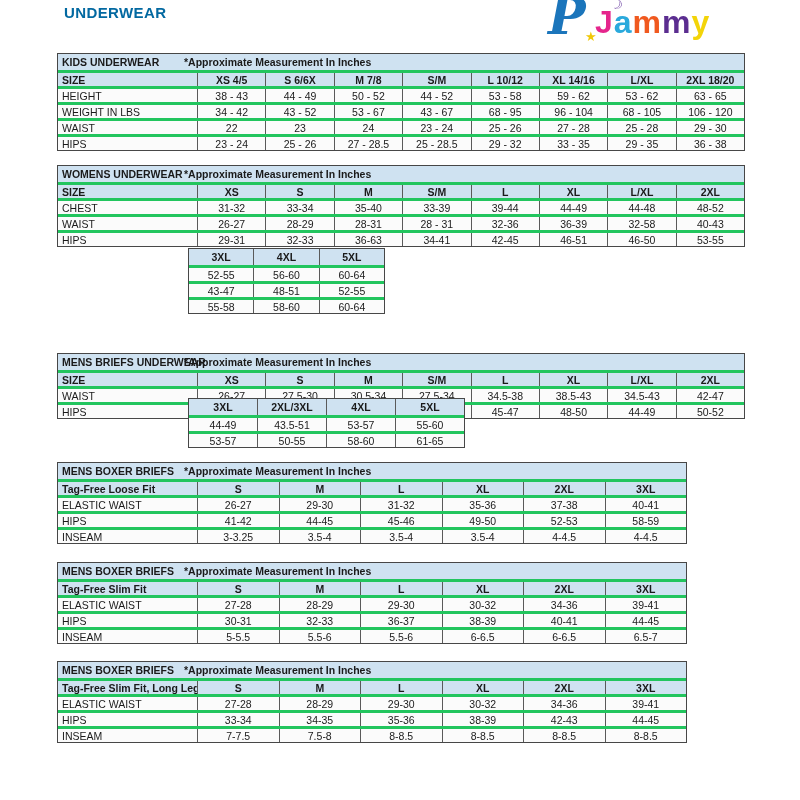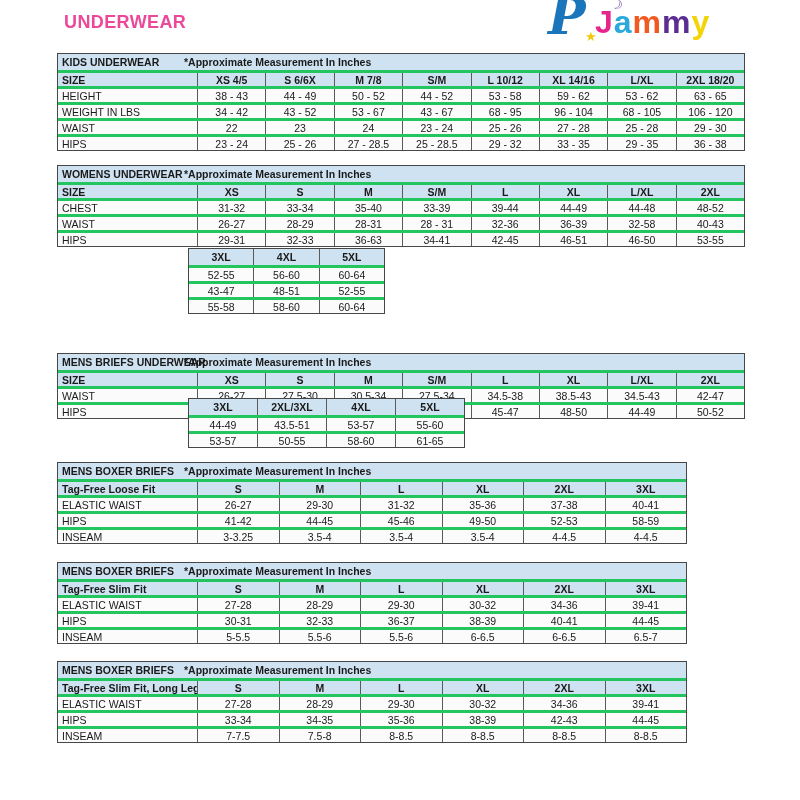--- a/index.html
+++ b/index.html
@@ -1,19 +1,19 @@
 <!DOCTYPE html>
 <html><head>
 <meta charset="utf-8">
 <style>
   html,body{margin:0;padding:0;background:#fff;}
   .page{position:relative;width:800px;height:800px;background:#ffffff;overflow:hidden;
         font-family:"Liberation Sans",sans-serif;color:#1a1a1a;}
-  .page-title{position:absolute;left:64px;top:12px;font-size:18px;font-weight:bold;
-              color:#ec4899;letter-spacing:.4px;}
+  .page-title{position:absolute;left:64px;top:4px;font-size:15px;font-weight:bold;
+              color:#0369a1;letter-spacing:.4px;}
 
   
   .logo{position:absolute;left:548px;top:0;width:200px;height:50px;}
   .logo-p{position:absolute;left:0;top:-8px;font-family:"DejaVu Serif",serif;
           font-style:italic;font-weight:bold;font-size:50px;line-height:1;}
   .logo-star{position:absolute;left:37px;top:29px;font-size:13px;}
   .logo-moon{position:absolute;left:63px;top:-3px;font-size:13px;transform:rotate(25deg);}
   .logo-word{position:absolute;left:47px;top:6px;font-family:Liberation Sans, sans-serif;
              font-weight:bold;font-size:32px;line-height:1;letter-spacing:1px;}
   .logo-word span{display:inline-block;}

